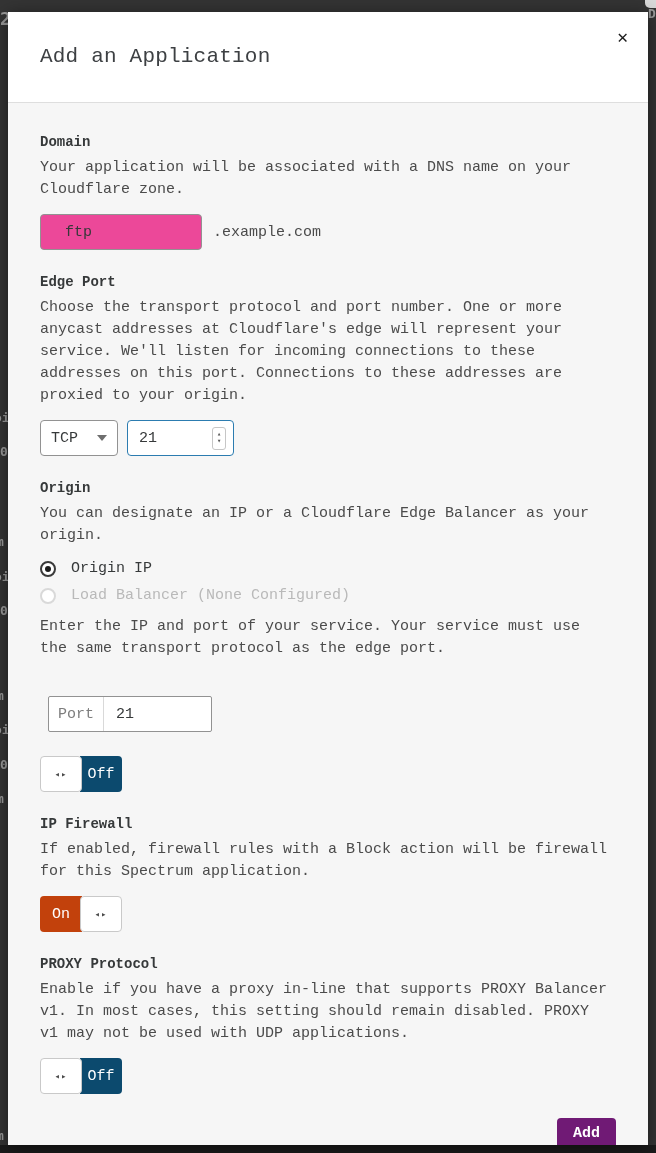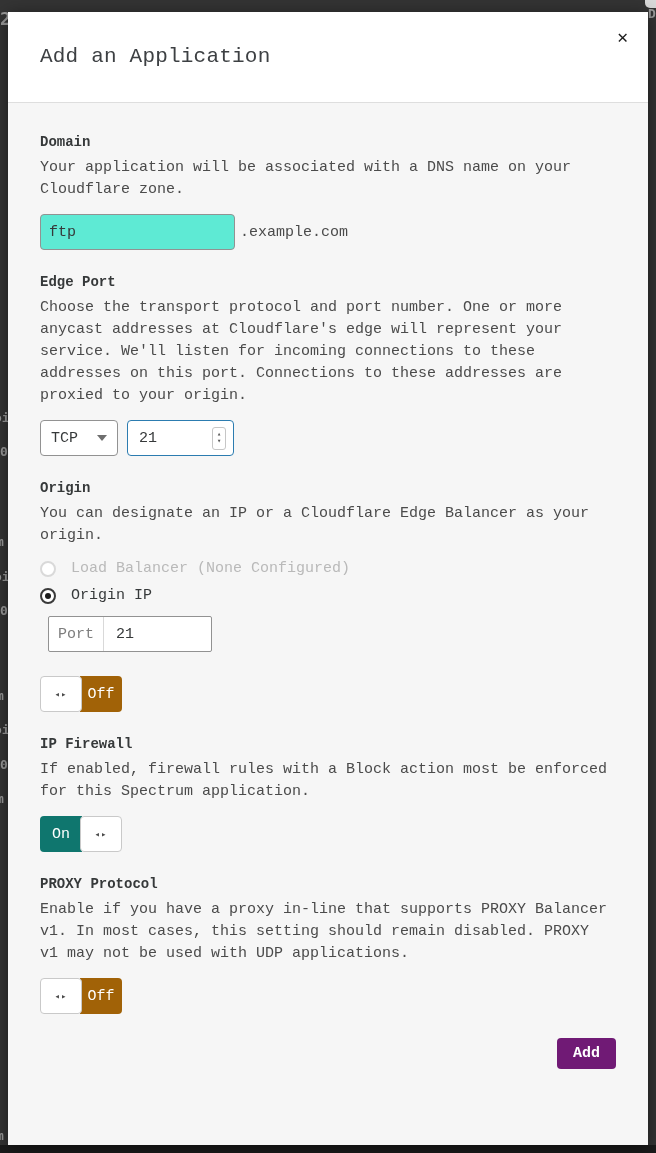--- a/index.html
+++ b/index.html
@@ -25,25 +25,25 @@
   .close-btn{position:absolute;right:20px;top:17px;font-size:18px;font-weight:700;color:#1c1c1c;cursor:pointer;line-height:1;}
 
   .modal-body{padding:31px 32px 0 32px;}
   .section{margin-bottom:24px;}
   .section h3{margin:0 0 7px 0;font-size:14px;font-weight:700;color:#36393a;}
   .section p{margin:0 0 13px 0;font-size:15px;line-height:22px;color:#4b4b4b;max-width:578px;}
 
   .field-row{display:flex;align-items:center;}
 
   .text-input{
-    width:195px;height:36px;box-sizing:border-box;background:#5eead4;
+    width:162px;height:36px;box-sizing:border-box;background:#ec4899;
     border:1px solid #929292;border-radius:4px;display:flex;align-items:center;
-    padding:0 8px;font-size:15px;color:#36393a;
-  }
-  .suffix{margin-left:5px;font-size:15px;color:#4b4b4b;}
+    padding:0 24px;font-size:15px;color:#36393a;
+  }
+  .suffix{margin-left:11px;font-size:15px;color:#4b4b4b;}
 
   .select{
     width:78px;height:36px;box-sizing:border-box;background:#fff;cursor:pointer;
     border:1px solid #929292;border-radius:4px;display:flex;align-items:center;
     justify-content:space-between;padding:0 10px;font-size:15px;color:#36393a;
   }
   .caret{width:0;height:0;border-left:5px solid transparent;border-right:5px solid transparent;border-top:6px solid #6e6e6e;}
 
   .number-input{
     margin-left:9px;width:107px;height:36px;box-sizing:border-box;background:#fff;
@@ -63,27 +63,27 @@
   .radio.disabled{border-color:#d9d9d9;cursor:default;}
   .radio-label{font-size:15px;color:#36393a;}
   .radio-label.disabled{color:#b9b9b9;}
   .radios{margin-bottom:12px;}
 
   .prefix-input{display:flex;height:36px;box-sizing:border-box;background:#fff;
     border:1px solid #929292;border-radius:2px;align-items:stretch;}
   .prefix{display:flex;align-items:center;padding:0 9px;font-size:15px;color:#7d7d7d;border-right:1px solid #d9d9d9;}
   .pi-value{display:flex;align-items:center;padding:0 12px;font-size:15px;color:#36393a;flex:1;}
   .ip-group{width:280px;}
-  .port-group{width:164px;margin-left:8px;}
+  .port-group{width:164px;margin-left:8px;margin-top:23px;}
 
   .toggle{display:flex;width:84px;height:36px;margin-top:2px;cursor:pointer;}
   .seg{width:42px;box-sizing:border-box;display:flex;align-items:center;justify-content:center;font-size:15px;flex:none;}
   .seg.handle{background:#fff;border:1px solid #c9c9c9;border-radius:4px;z-index:1;}
-  .seg.state-off{background:#a16207;color:#fff;border-radius:0 4px 4px 0;margin-left:-2px;}
-  .seg.state-on{background:#0f766e;color:#fff;border-radius:4px 0 0 4px;margin-right:-2px;}
+  .seg.state-off{background:#0c4a6e;color:#fff;border-radius:0 4px 4px 0;margin-left:-2px;}
+  .seg.state-on{background:#c2410c;color:#fff;border-radius:4px 0 0 4px;margin-right:-2px;}
   .arrows{font-size:9px;color:#4a4a4a;letter-spacing:1px;}
 
   .add-row{display:flex;justify-content:flex-end;margin-top:4px;padding-bottom:32px;}
   .add-btn{background:#701a75;color:#fff;border:none;border-radius:4px;height:31px;
     padding:0 16px;font-size:15px;font-weight:700;font-family:inherit;cursor:pointer;}
 </style>
 </head>
 <body>
 
 <div id="bg-layer">
@@ -136,48 +136,49 @@
             </span>
         </div>
       </div>
     </div>
 
     <div class="section">
       <h3>Origin</h3>
       <p>You can designate an IP or a Cloudflare Edge Balancer as your origin.</p>
       <div class="radios">
         <div class="radio-row">
+          <span class="radio selected"></span>
+          <span class="radio-label">Origin IP</span>
+        </div>
+        <div class="radio-row">
           <span class="radio disabled"></span>
           <span class="radio-label disabled">Load Balancer (None Configured)</span>
         </div>
-        <div class="radio-row">
-          <span class="radio selected"></span>
-          <span class="radio-label">Origin IP</span>
-        </div>
-      </div>
+      </div>
+      <p>Enter the IP and port of your service. Your service must use the same transport protocol as the edge port.</p>
       <div class="field-row">
         <div class="prefix-input port-group">
           <span class="prefix">Port</span>
           <span class="pi-value">21</span>
         </div>
       </div>
     </div>
 
     <div class="section">
       <div class="toggle">
         <span class="seg handle">
             <span class="arrows">◂▸</span>
           </span>
         <span class="seg state-off">Off</span>
       </div>
     </div>
 
     <div class="section">
       <h3>IP Firewall</h3>
-      <p>If enabled, firewall rules with a Block action most be enforced for this Spectrum application.</p>
+      <p>If enabled, firewall rules with a Block action will be firewall for this Spectrum application.</p>
       <div class="toggle">
         <span class="seg state-on">On</span>
         <span class="seg handle">
             <span class="arrows">◂▸</span>
           </span>
       </div>
     </div>
 
     <div class="section">
       <h3>PROXY Protocol</h3>

